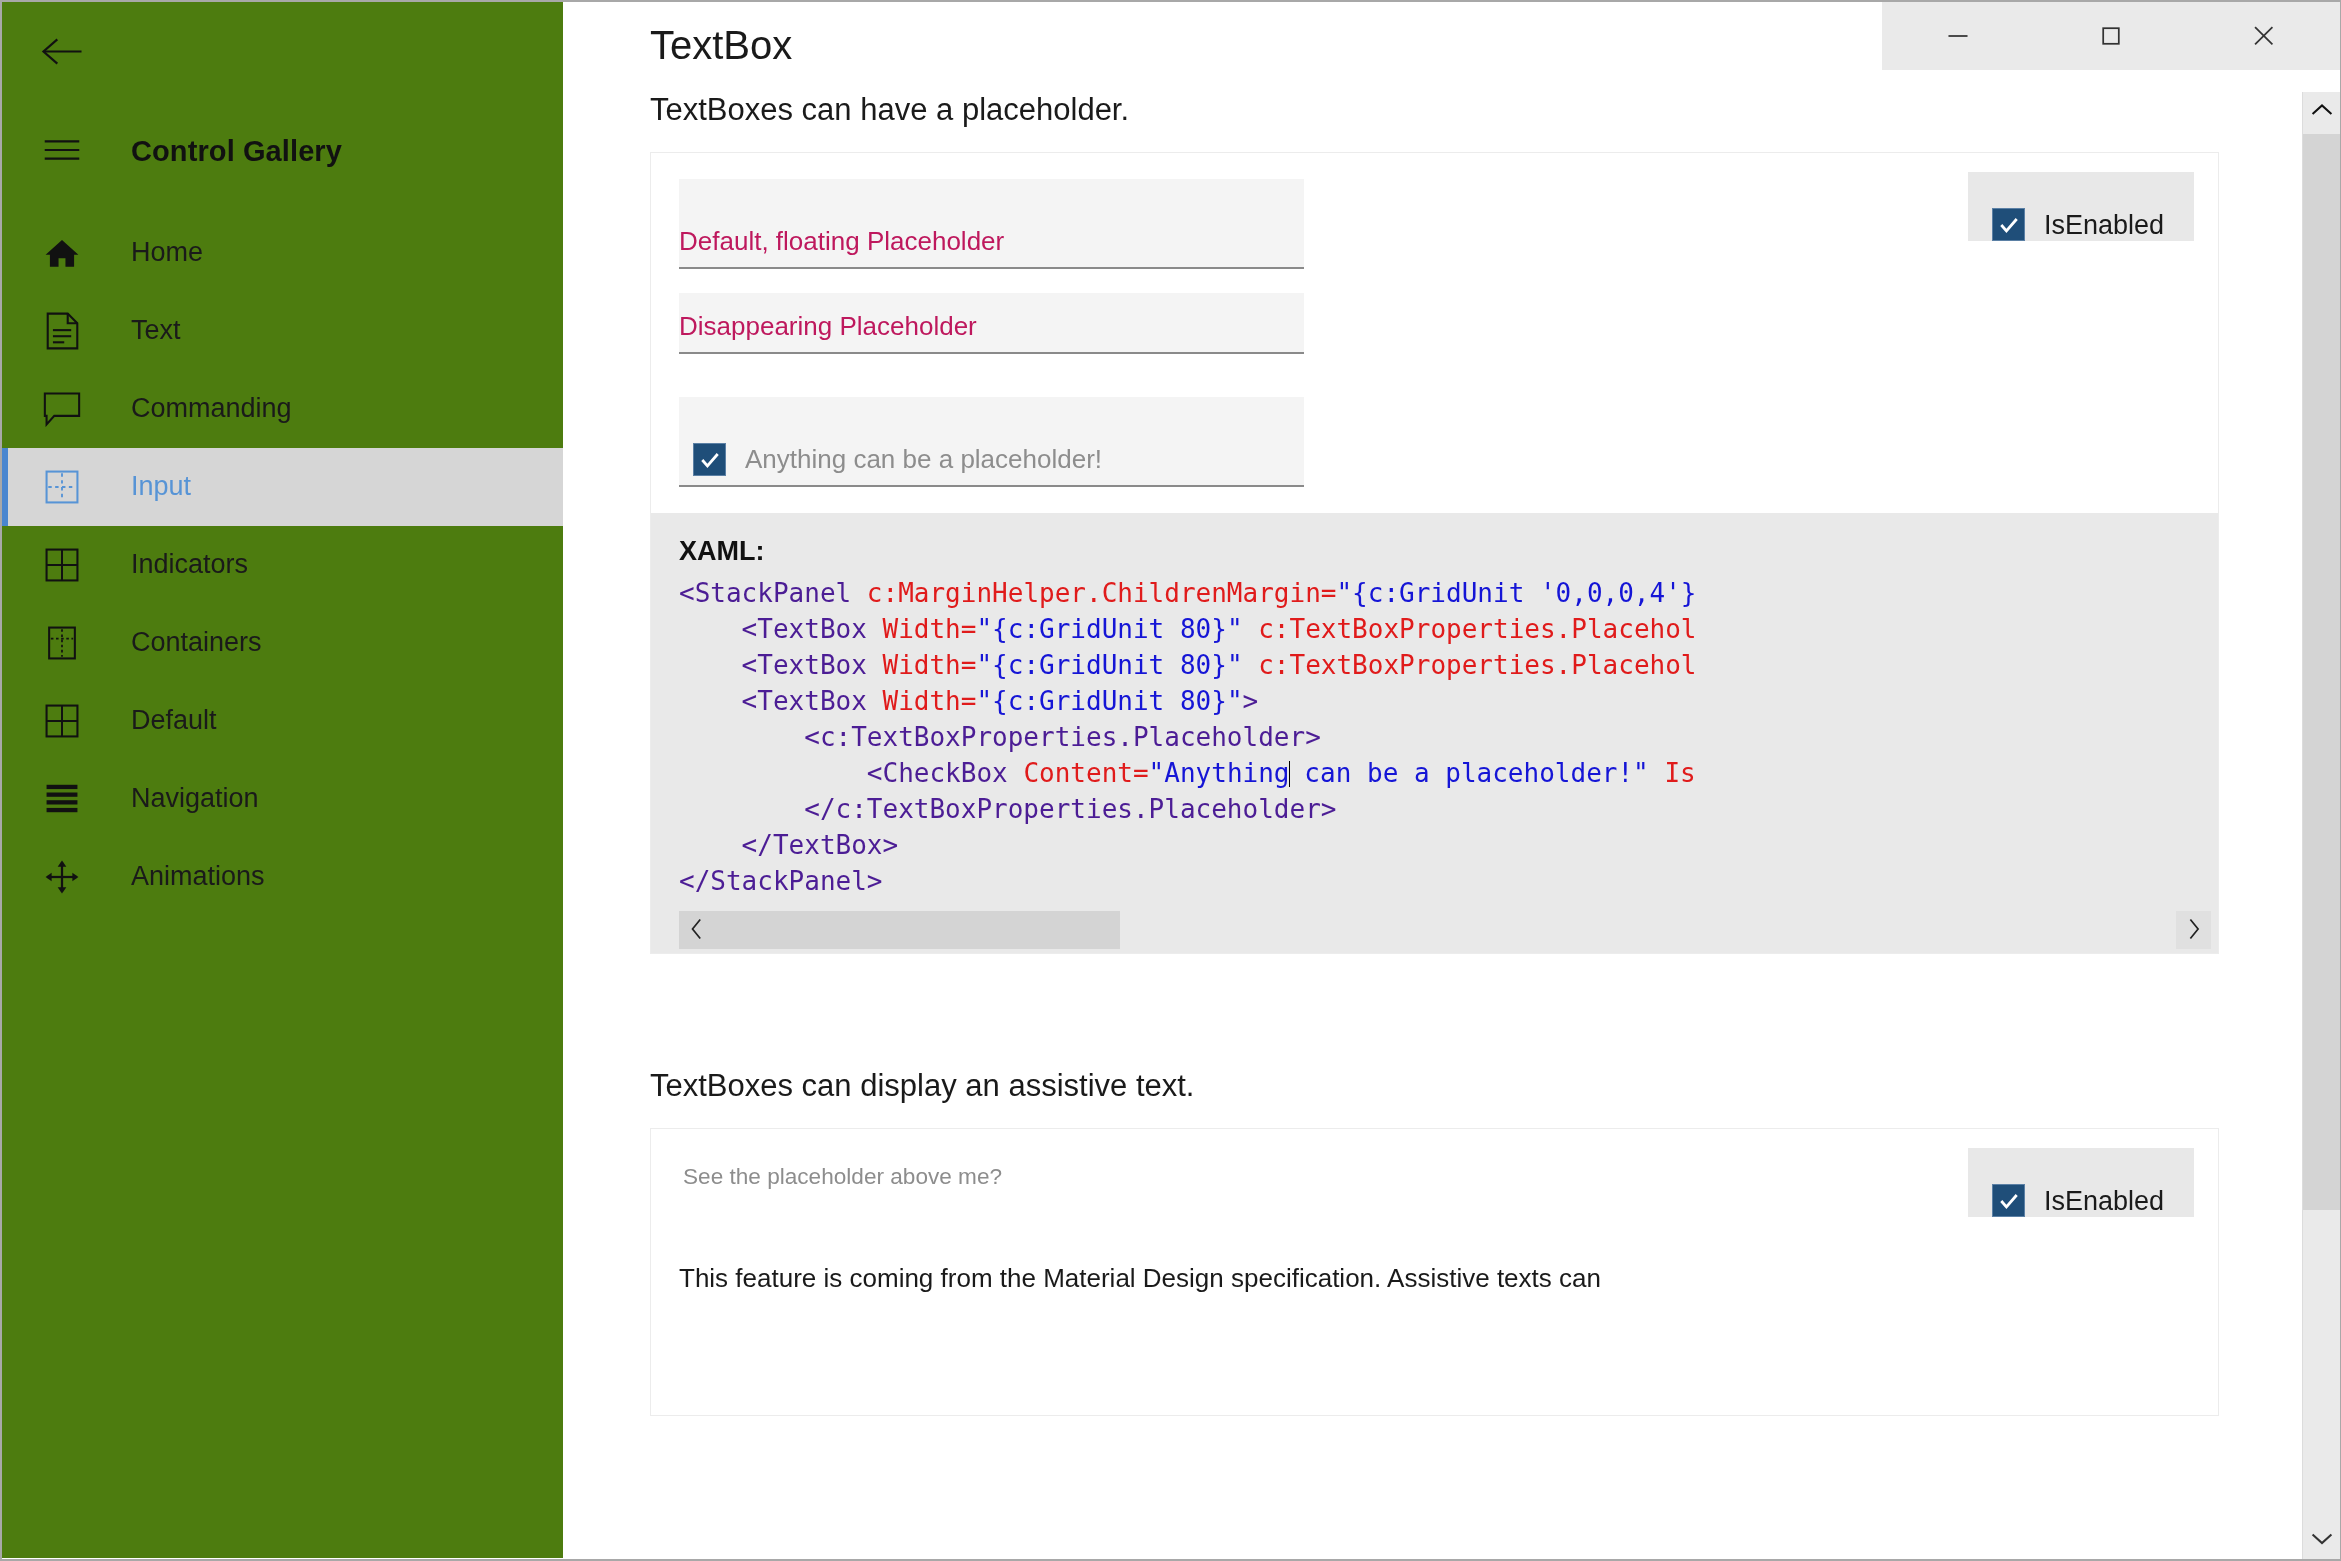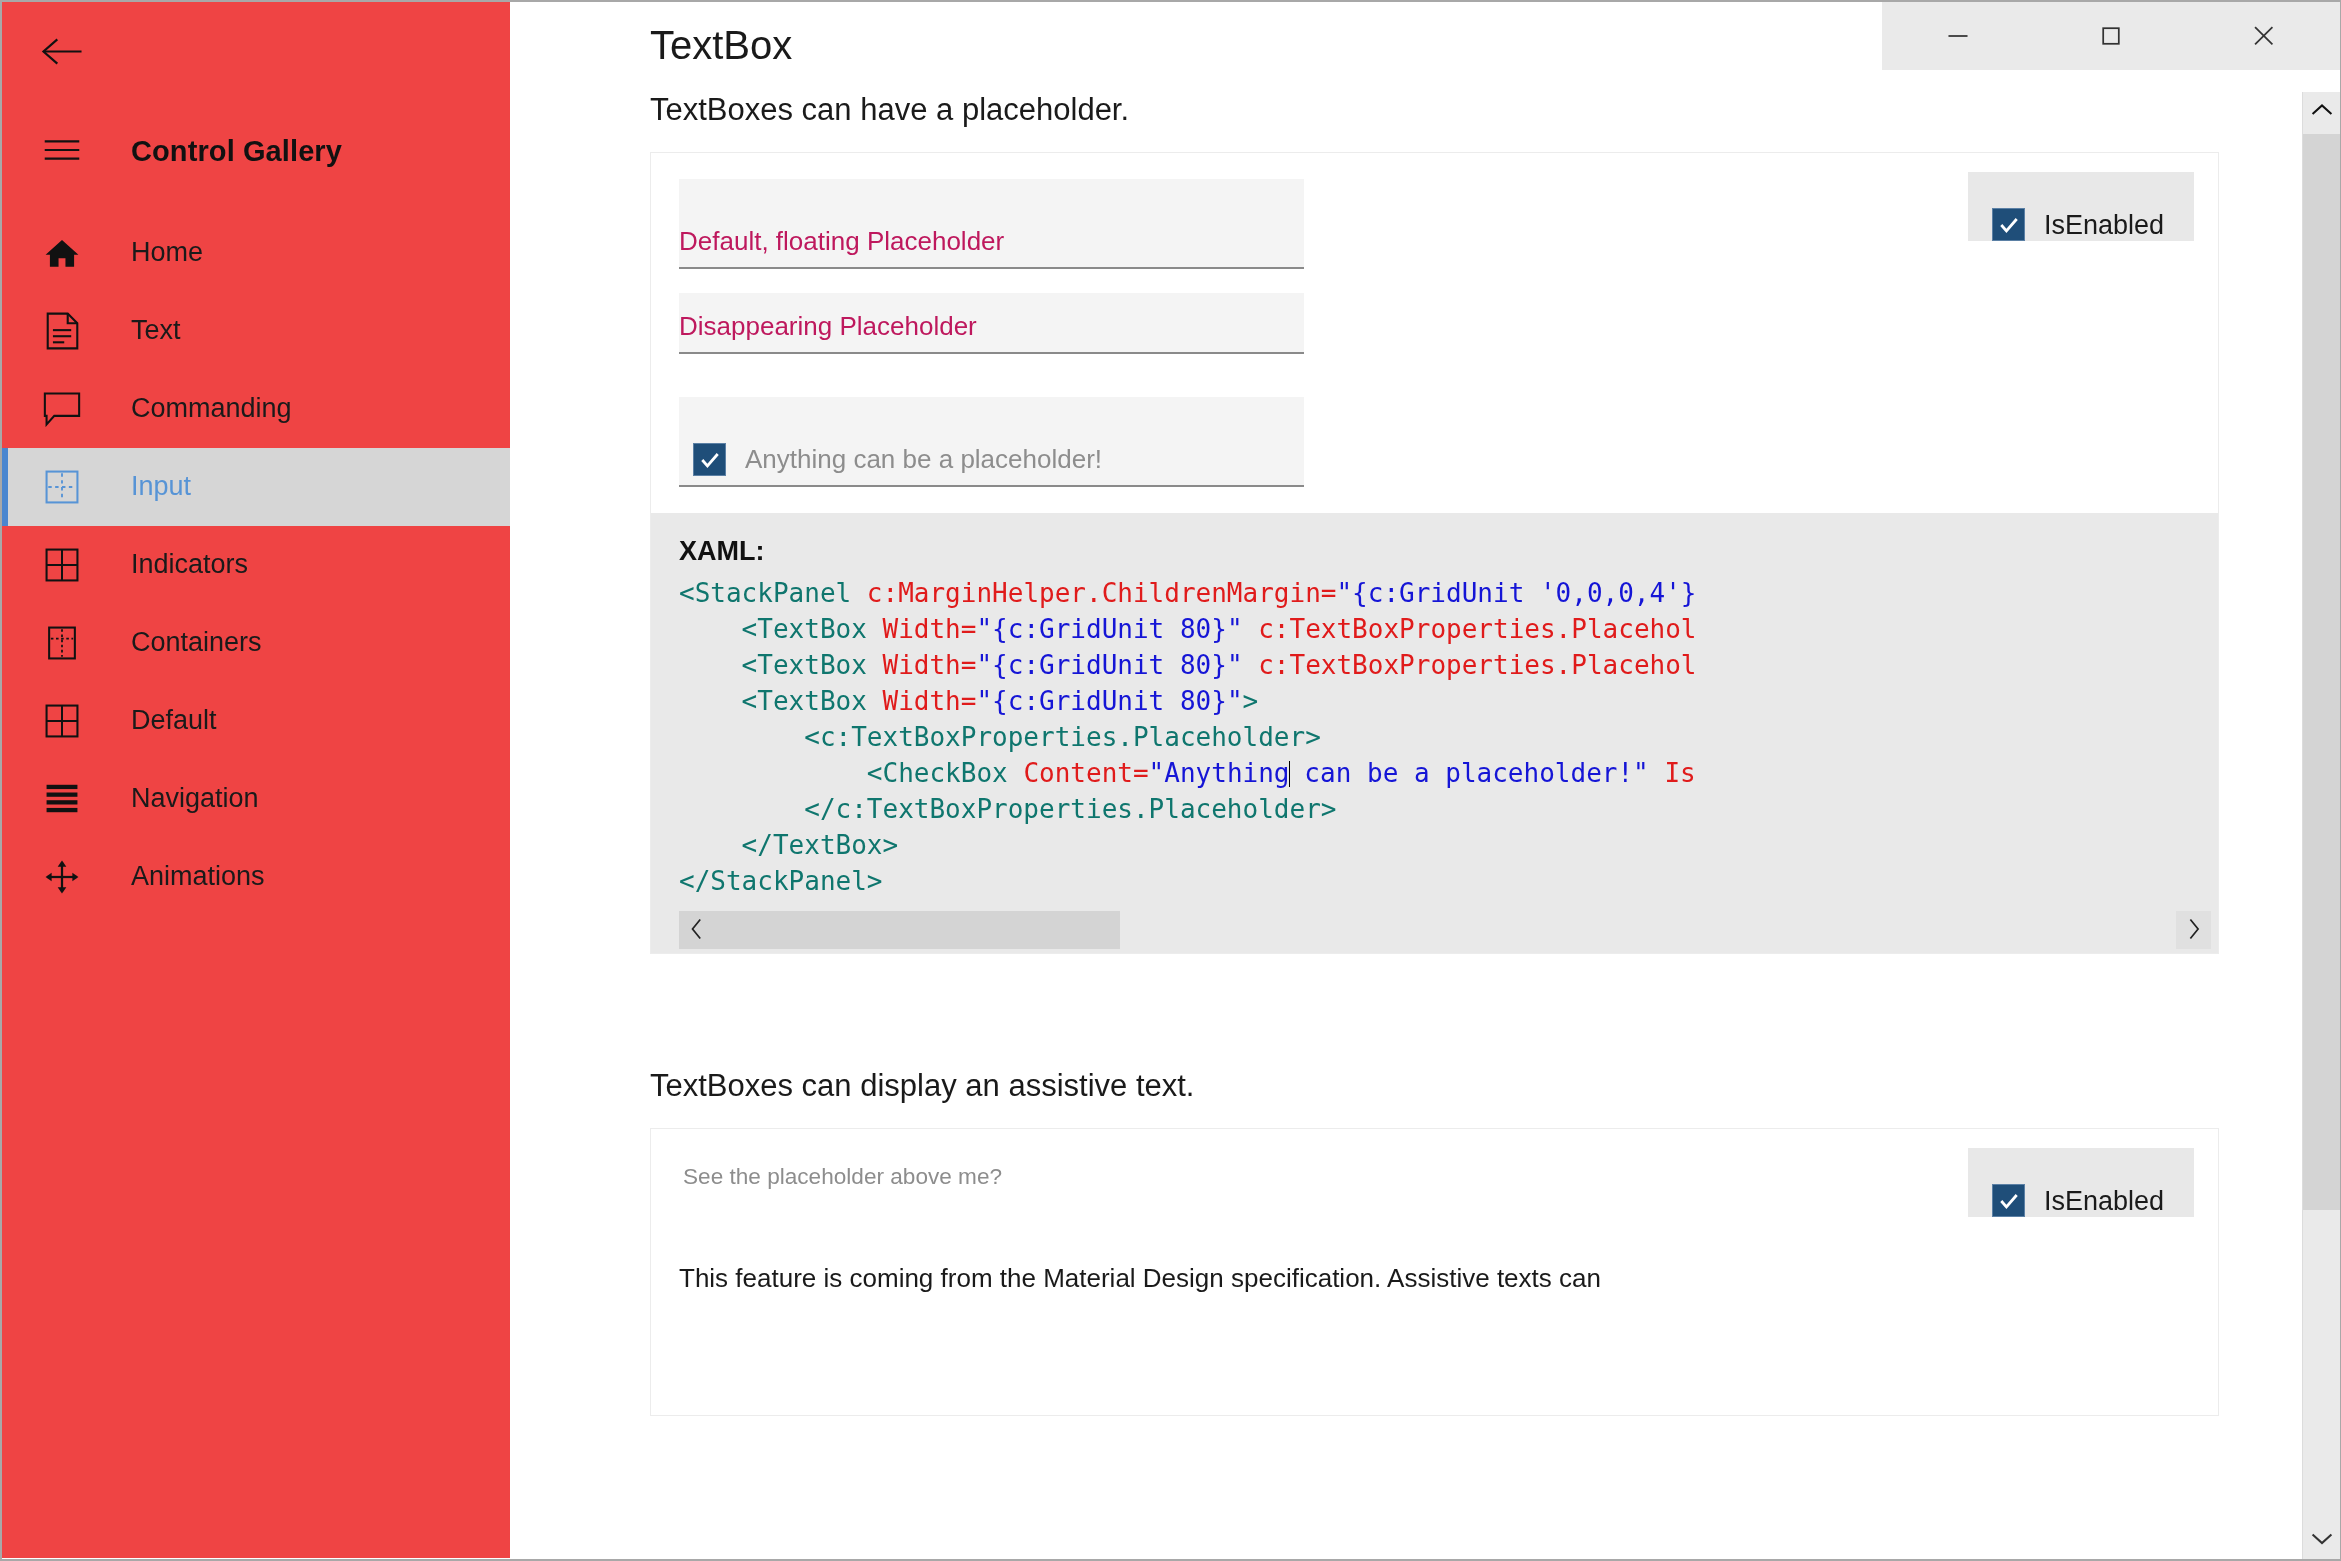--- a/index.html
+++ b/index.html
@@ -43,23 +43,23 @@
     justify-content: center;
     background: #eaeaea;
     cursor: default;
   }
   .win-btn svg { display: block; }
 
   
   .sidebar {
     position: absolute;
     left: 0; top: 0;
-    width: 508px;
+    width: 561px;
     height: 1556px;
-    background: #ef4444;
+    background: #4d7c0f;
   }
   .back-row {
     height: 102px;
     display: flex;
     align-items: center;
     padding-left: 22.6px;
   }
   .back-btn {
     width: 75px; height: 75px;
     display: flex; align-items: center; justify-content: center;
@@ -240,21 +240,21 @@
     margin-bottom: 8.7px;
   }
   .code {
     font-family: "DejaVu Sans Mono", monospace;
     font-size: 26px;
     line-height: 36px;
     white-space: pre;
     overflow: hidden;
     color: #000;
   }
-  .code .tag  { color: #0f766e; }
+  .code .tag  { color: #4c1d95; }
   .code .attr { color: #e01b1b; }
   .code .val  { color: #1515d6; }
   .code .eq   { color: #e01b1b; }
   .caret {
     display: inline-block;
     width: 0;
     border-left: 1.7px solid #000;
     height: 26px;
     vertical-align: -4.3px;
     margin: 0 -0.9px;

